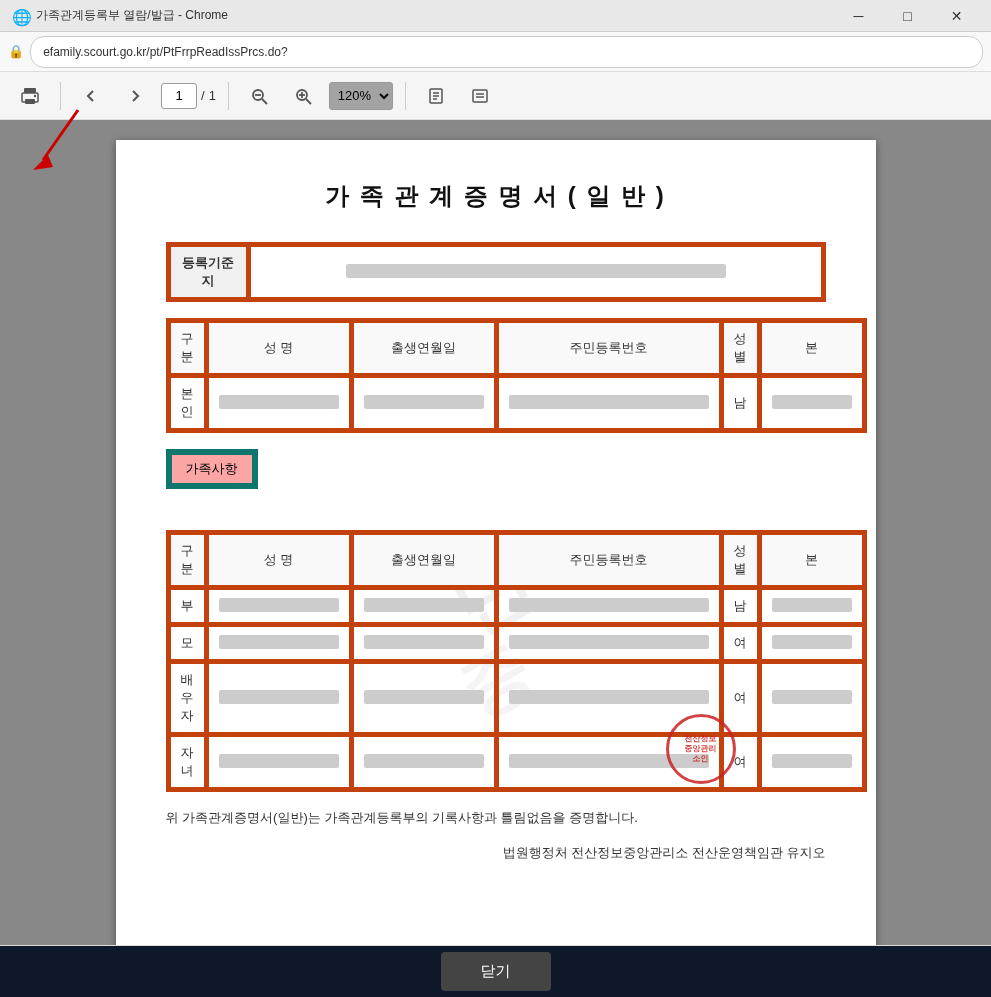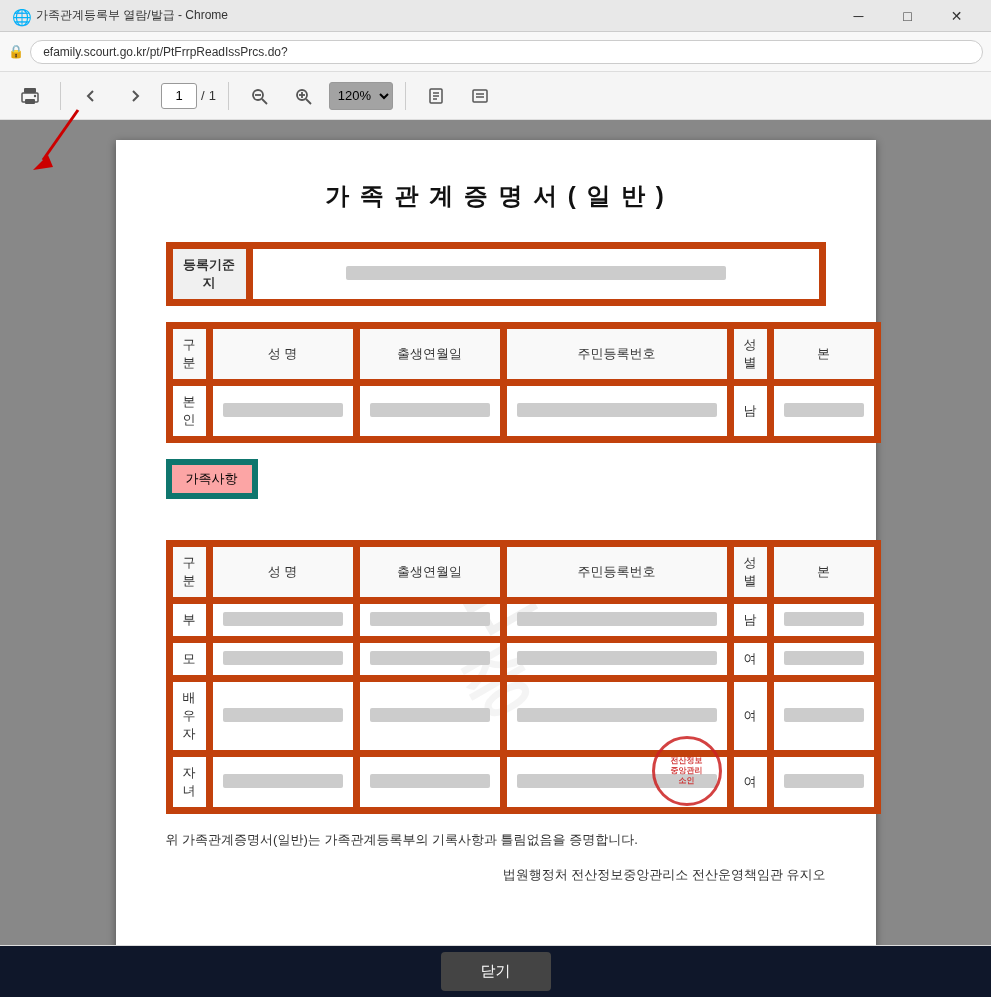--- a/index.html
+++ b/index.html
@@ -58,21 +58,21 @@
       padding: 0 8px;
       border-bottom: 1px solid #ddd;
     }
     .lock-icon {
       font-size: 13px;
       margin-right: 6px;
       color: #555;
     }
     .address-input {
       flex: 1;
-      height: 24px;
+      height: 32px;
       border: 1px solid #ccc;
       border-radius: 14px;
       padding: 0 12px;
       font-size: 12px;
       background: white;
       color: #333;
       outline: none;
     }
 
     
@@ -175,21 +175,21 @@
     }
 
     
     .doc-table {
       width: 100%;
       border-collapse: collapse;
       margin-bottom: 16px;
       font-size: 13px;
     }
     .doc-table th, .doc-table td {
-      border: 7px solid #c2410c;
+      border: 5px solid #c2410c;
       padding: 7px 10px;
       text-align: center;
       color: #333;
     }
     .doc-table th {
       background: #f9f9f9;
       font-weight: normal;
     }
     .doc-table .header-cell {
       background: #f0f0f0;
@@ -270,21 +270,21 @@
     .authority-text {
       text-align: right;
       font-size: 13px;
       color: #333;
       margin-top: 6px;
       line-height: 1.8;
     }
 
     .seal-stamp {
       position: absolute;
-      right: 104px;
+      right: 90px;
       bottom: 80px;
       width: 70px;
       height: 70px;
       border: 3px solid #cc2222;
       border-radius: 50%;
       display: flex;
       align-items: center;
       justify-content: center;
       color: #cc2222;
       font-size: 8px;

